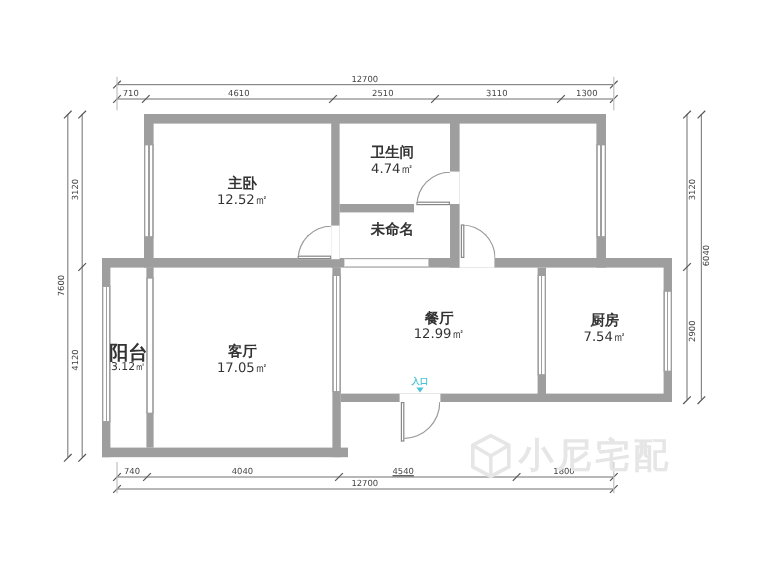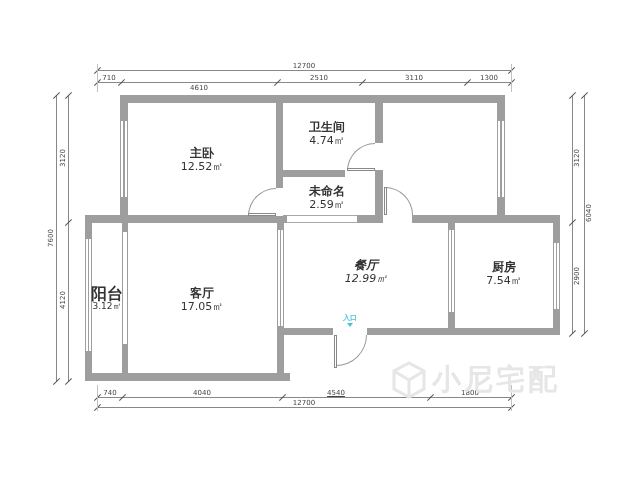--- a/index.html
+++ b/index.html
@@ -85,23 +85,22 @@
     <div class="rarea">12.52㎡</div>
   </div>
   <div class="room" style="left:279px;top:120px;width:96px;">
     <div class="rname">卫生间</div>
     <div class="rarea">4.74㎡</div>
   </div>
   <div class="room" style="left:390px;top:148px;width:100px;">
   </div>
   <div class="room" style="left:279px;top:184px;width:96px;">
     <div class="rname">未命名</div>
-    <div class="rarea">2.59㎡</div>
   </div>
-  <div class="room" style="left:316px;top:258px;width:100px;font-style:italic;">
+  <div class="room" style="left:316px;top:258px;width:100px;">
     <div class="rname">餐厅</div>
     <div class="rarea">12.99㎡</div>
   </div>
   <div class="room" style="left:454px;top:260px;width:100px;">
     <div class="rname">厨房</div>
     <div class="rarea">7.54㎡</div>
   </div>
   <div class="room" style="left:152px;top:286px;width:100px;">
     <div class="rname">客厅</div>
     <div class="rarea">17.05㎡</div>
@@ -117,21 +116,21 @@
   <div class="tick" style="left:507px;top:70px;"></div>
 
   <div class="dline" style="left:97px;top:82px;width:414px;height:1px;"></div>
   <div class="tick" style="left:93px;top:82px;"></div>
   <div class="tick" style="left:117px;top:82px;"></div>
   <div class="tick" style="left:273px;top:82px;"></div>
   <div class="tick" style="left:358px;top:82px;"></div>
   <div class="tick" style="left:463px;top:82px;"></div>
   <div class="tick" style="left:507px;top:82px;"></div>
   <div class="dlabel" style="left:94px;top:74px;width:30px;">710</div>
-  <div class="dlabel" style="left:184px;top:84px;width:30px;">4610</div>
+  <div class="dlabel" style="left:184px;top:74px;width:30px;">4610</div>
   <div class="dlabel" style="left:304px;top:74px;width:30px;">2510</div>
   <div class="dlabel" style="left:399px;top:74px;width:30px;">3110</div>
   <div class="dlabel" style="left:474px;top:74px;width:30px;">1300</div>
 
   <div class="dline" style="left:97px;top:397px;width:414px;height:1px;"></div>
   <div class="tick" style="left:93px;top:397px;"></div>
   <div class="tick" style="left:118px;top:397px;"></div>
   <div class="tick" style="left:278px;top:397px;"></div>
   <div class="tick" style="left:426px;top:397px;"></div>
   <div class="tick" style="left:507px;top:397px;"></div>

